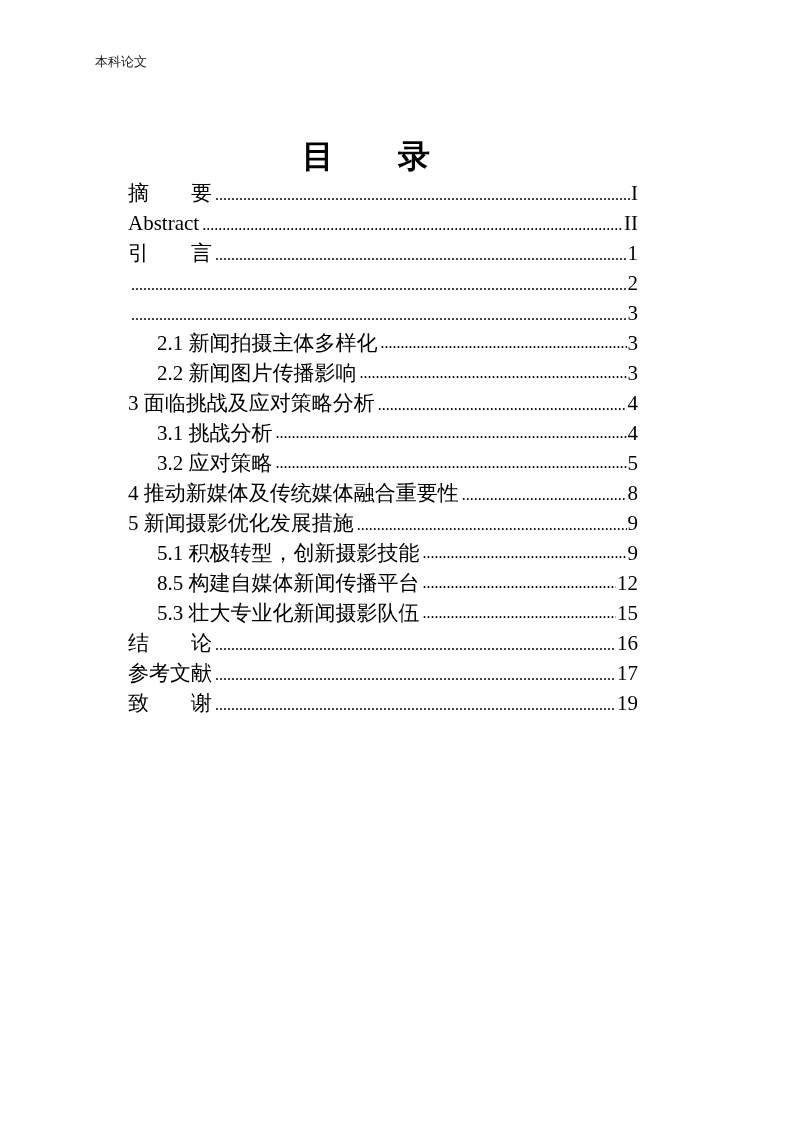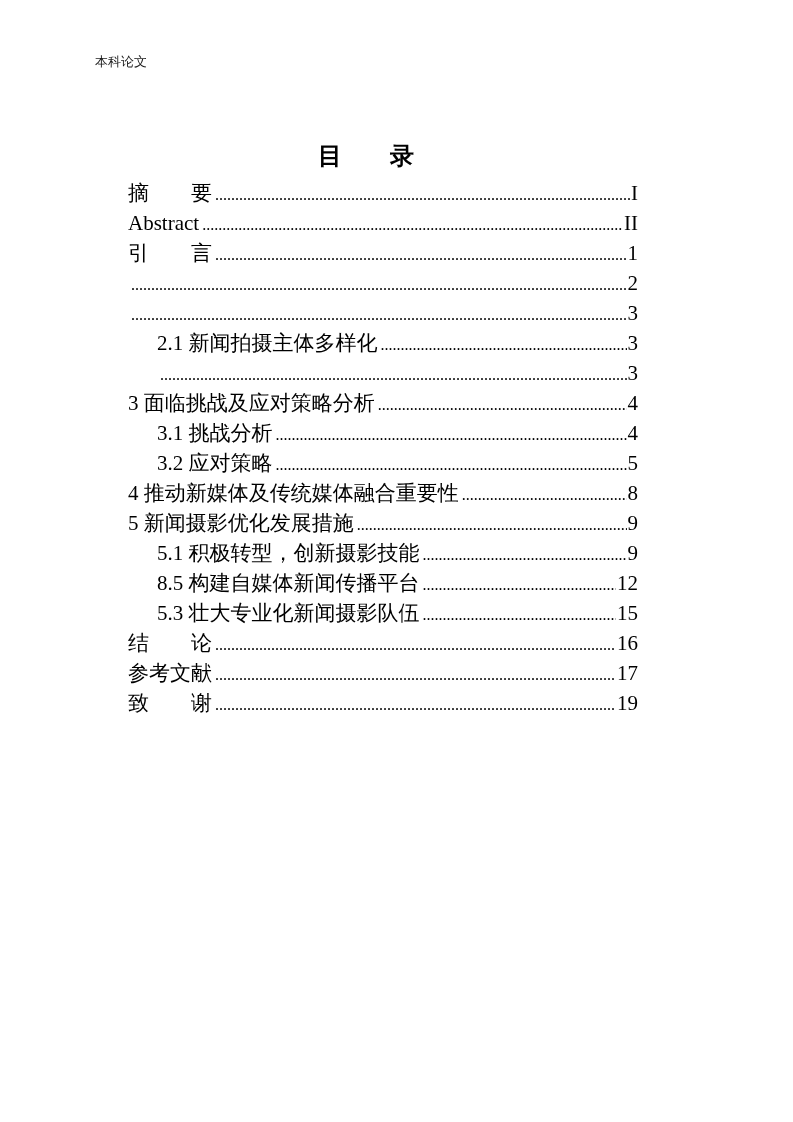--- a/index.html
+++ b/index.html
@@ -29,21 +29,21 @@
     line-height: 17px;
     color: #1a1a1a;
   }
   .toc-title {
     position: absolute;
     left: 94px;
     right: 76px;
     top: 139px;
     margin: 0;
     text-align: center;
-    font-size: 24px;
+    font-size: 32px;
     line-height: 34px;
     font-weight: bold;
     letter-spacing: 0;
   }
   .toc {
     position: absolute;
     left: 94px;
     right: 76px;
     top: 178px;
     margin-left: 34px;
@@ -51,20 +51,21 @@
   .toc-row {
     display: flex;
     align-items: baseline;
     height: 30px;
     line-height: 30px;
     font-size: 21px;
     white-space: nowrap;
   }
   .toc-row.indent {
     padding-left: 29px;
+    align-items: flex-end;
   }
   .entry-label {
     flex: 0 0 auto;
   }
   .leader {
     flex: 1 1 auto;
     overflow: hidden;
     white-space: nowrap;
     font-size: 16px;
     padding: 0 2px 0 3px;
@@ -115,20 +116,21 @@
       <span class="entry-page">3</span>
     </div>
 
     <div class="toc-row indent">
       <span class="entry-label">2.1 新闻拍摄主体多样化</span>
       <span class="leader">............................................................................................................................................................................................................................................................................................................</span>
       <span class="entry-page">3</span>
     </div>
 
     <div class="toc-row indent">
+      <span class="entry-label">2.2 新闻图片传播影响</span>
       <span class="leader">............................................................................................................................................................................................................................................................................................................</span>
       <span class="entry-page">3</span>
     </div>
 
     <div class="toc-row">
       <span class="entry-label">3 面临挑战及应对策略分析</span>
       <span class="leader">............................................................................................................................................................................................................................................................................................................</span>
       <span class="entry-page">4</span>
     </div>
 

